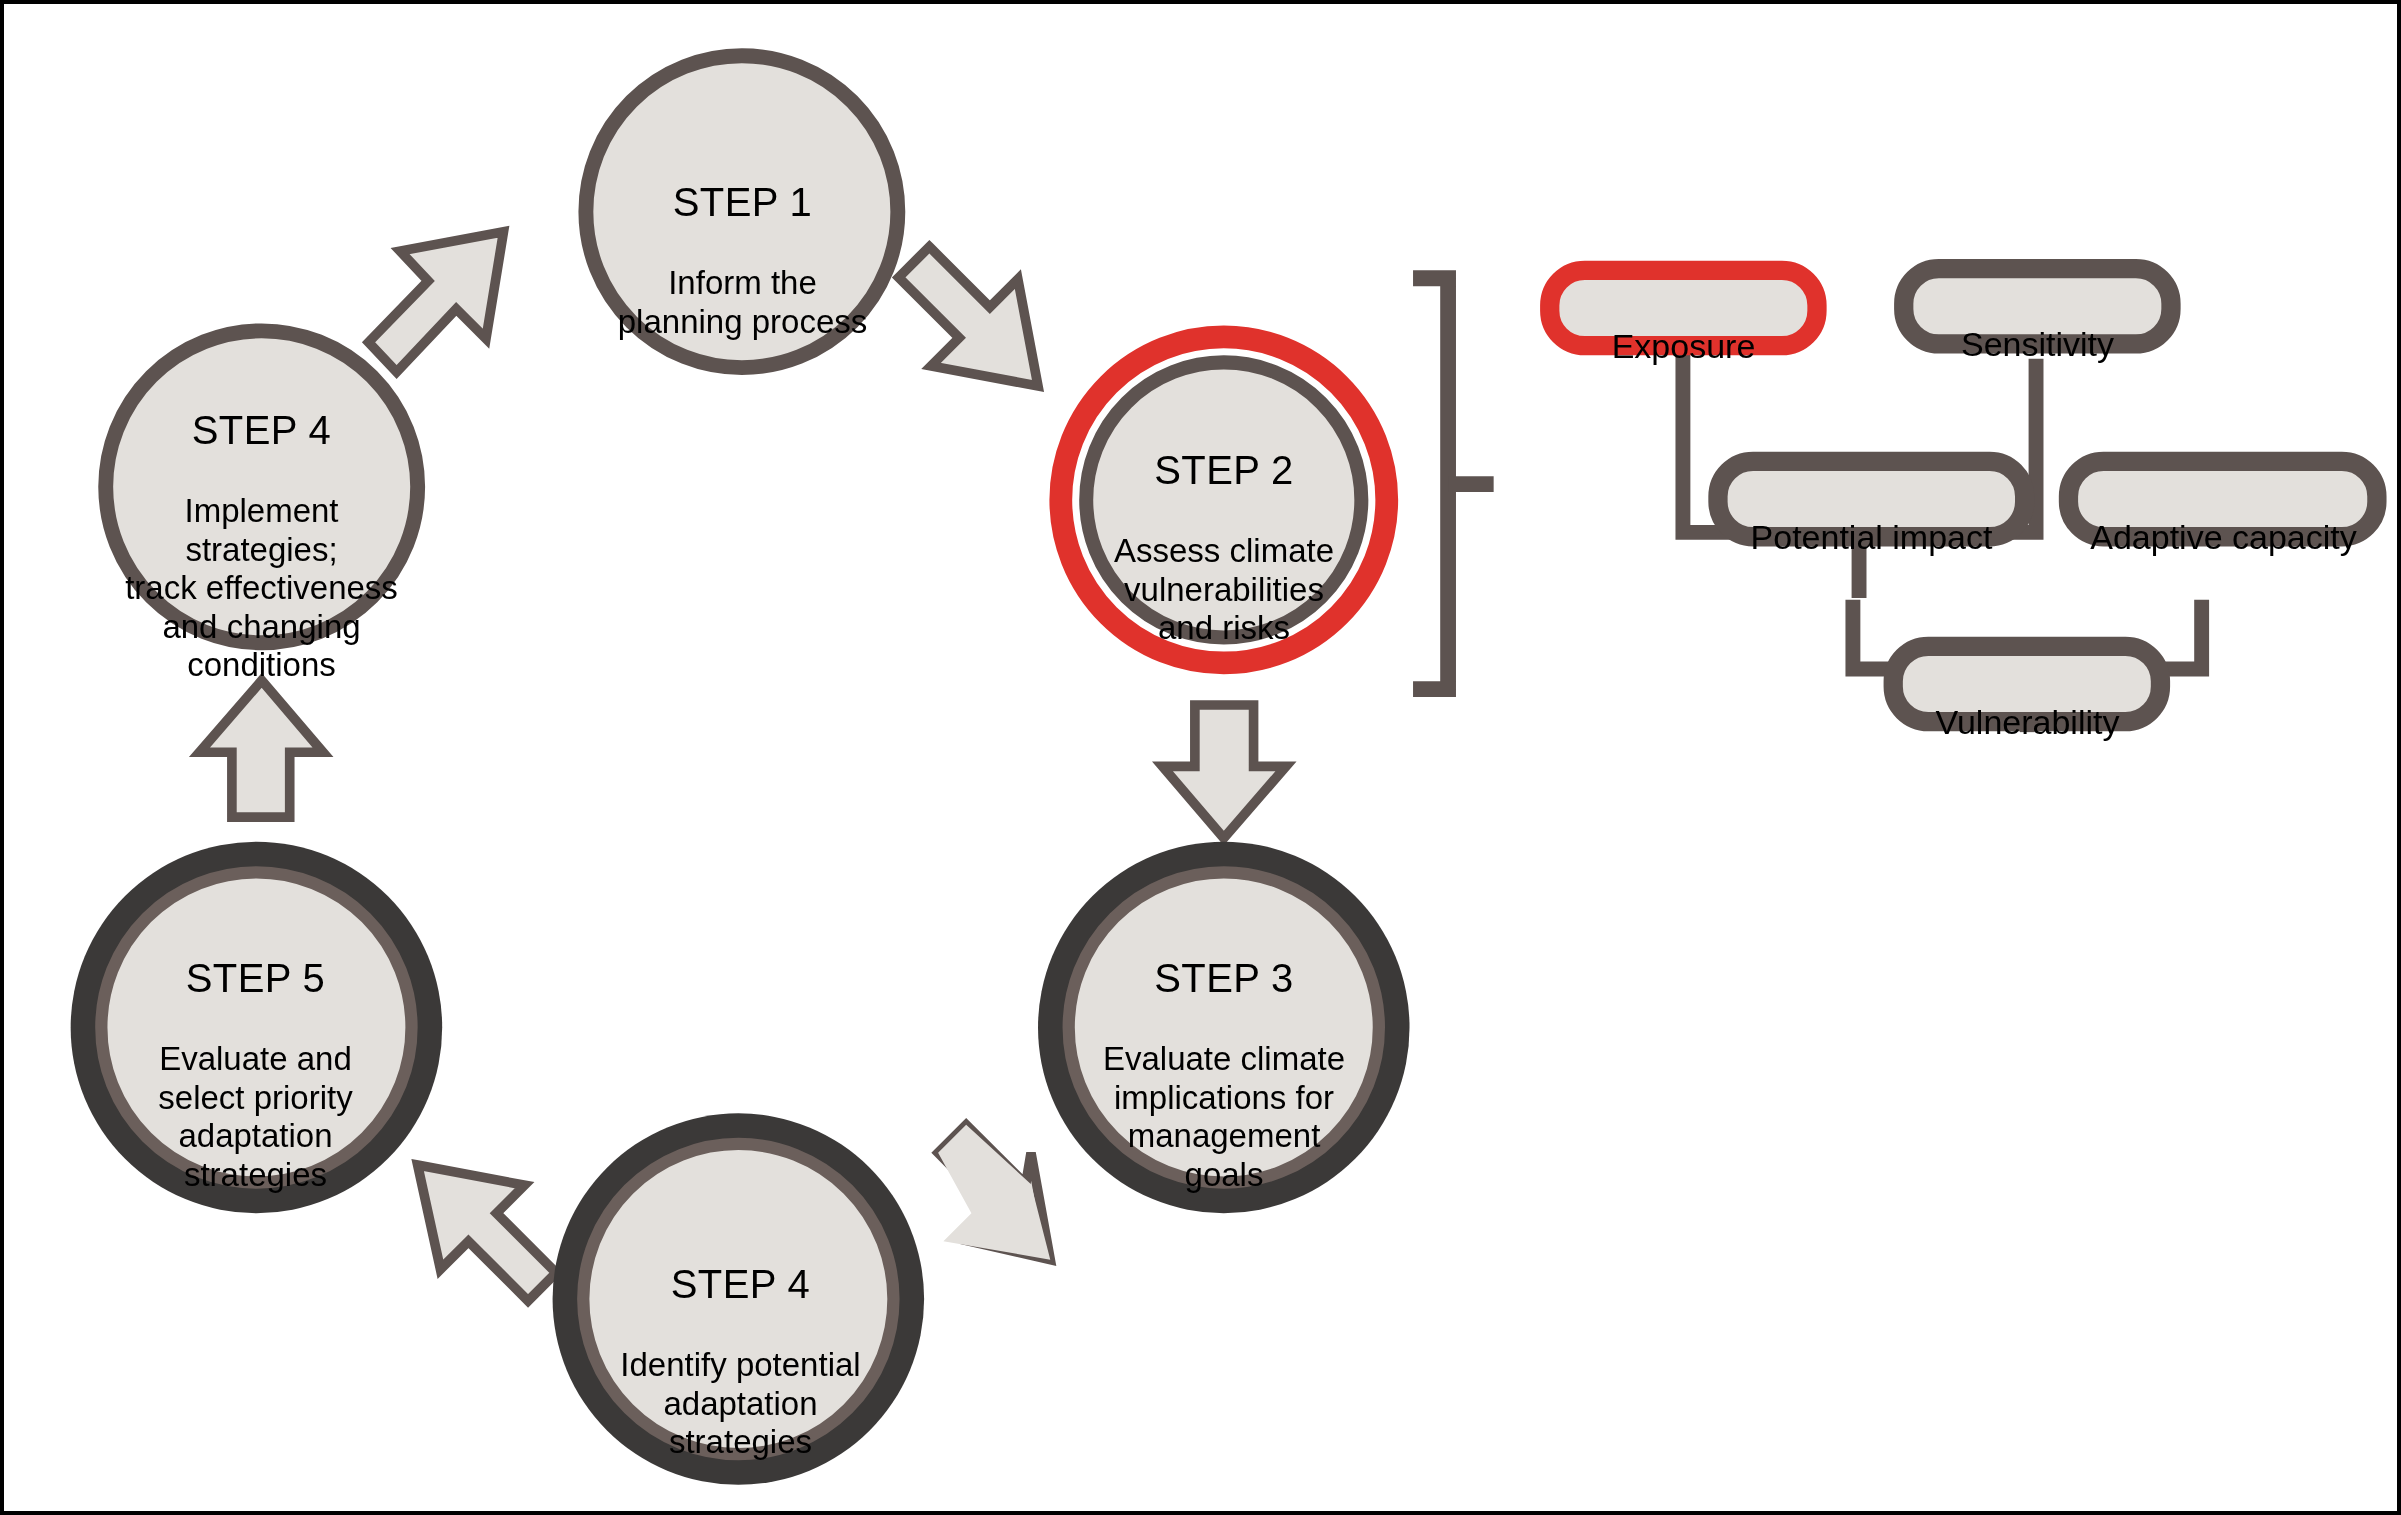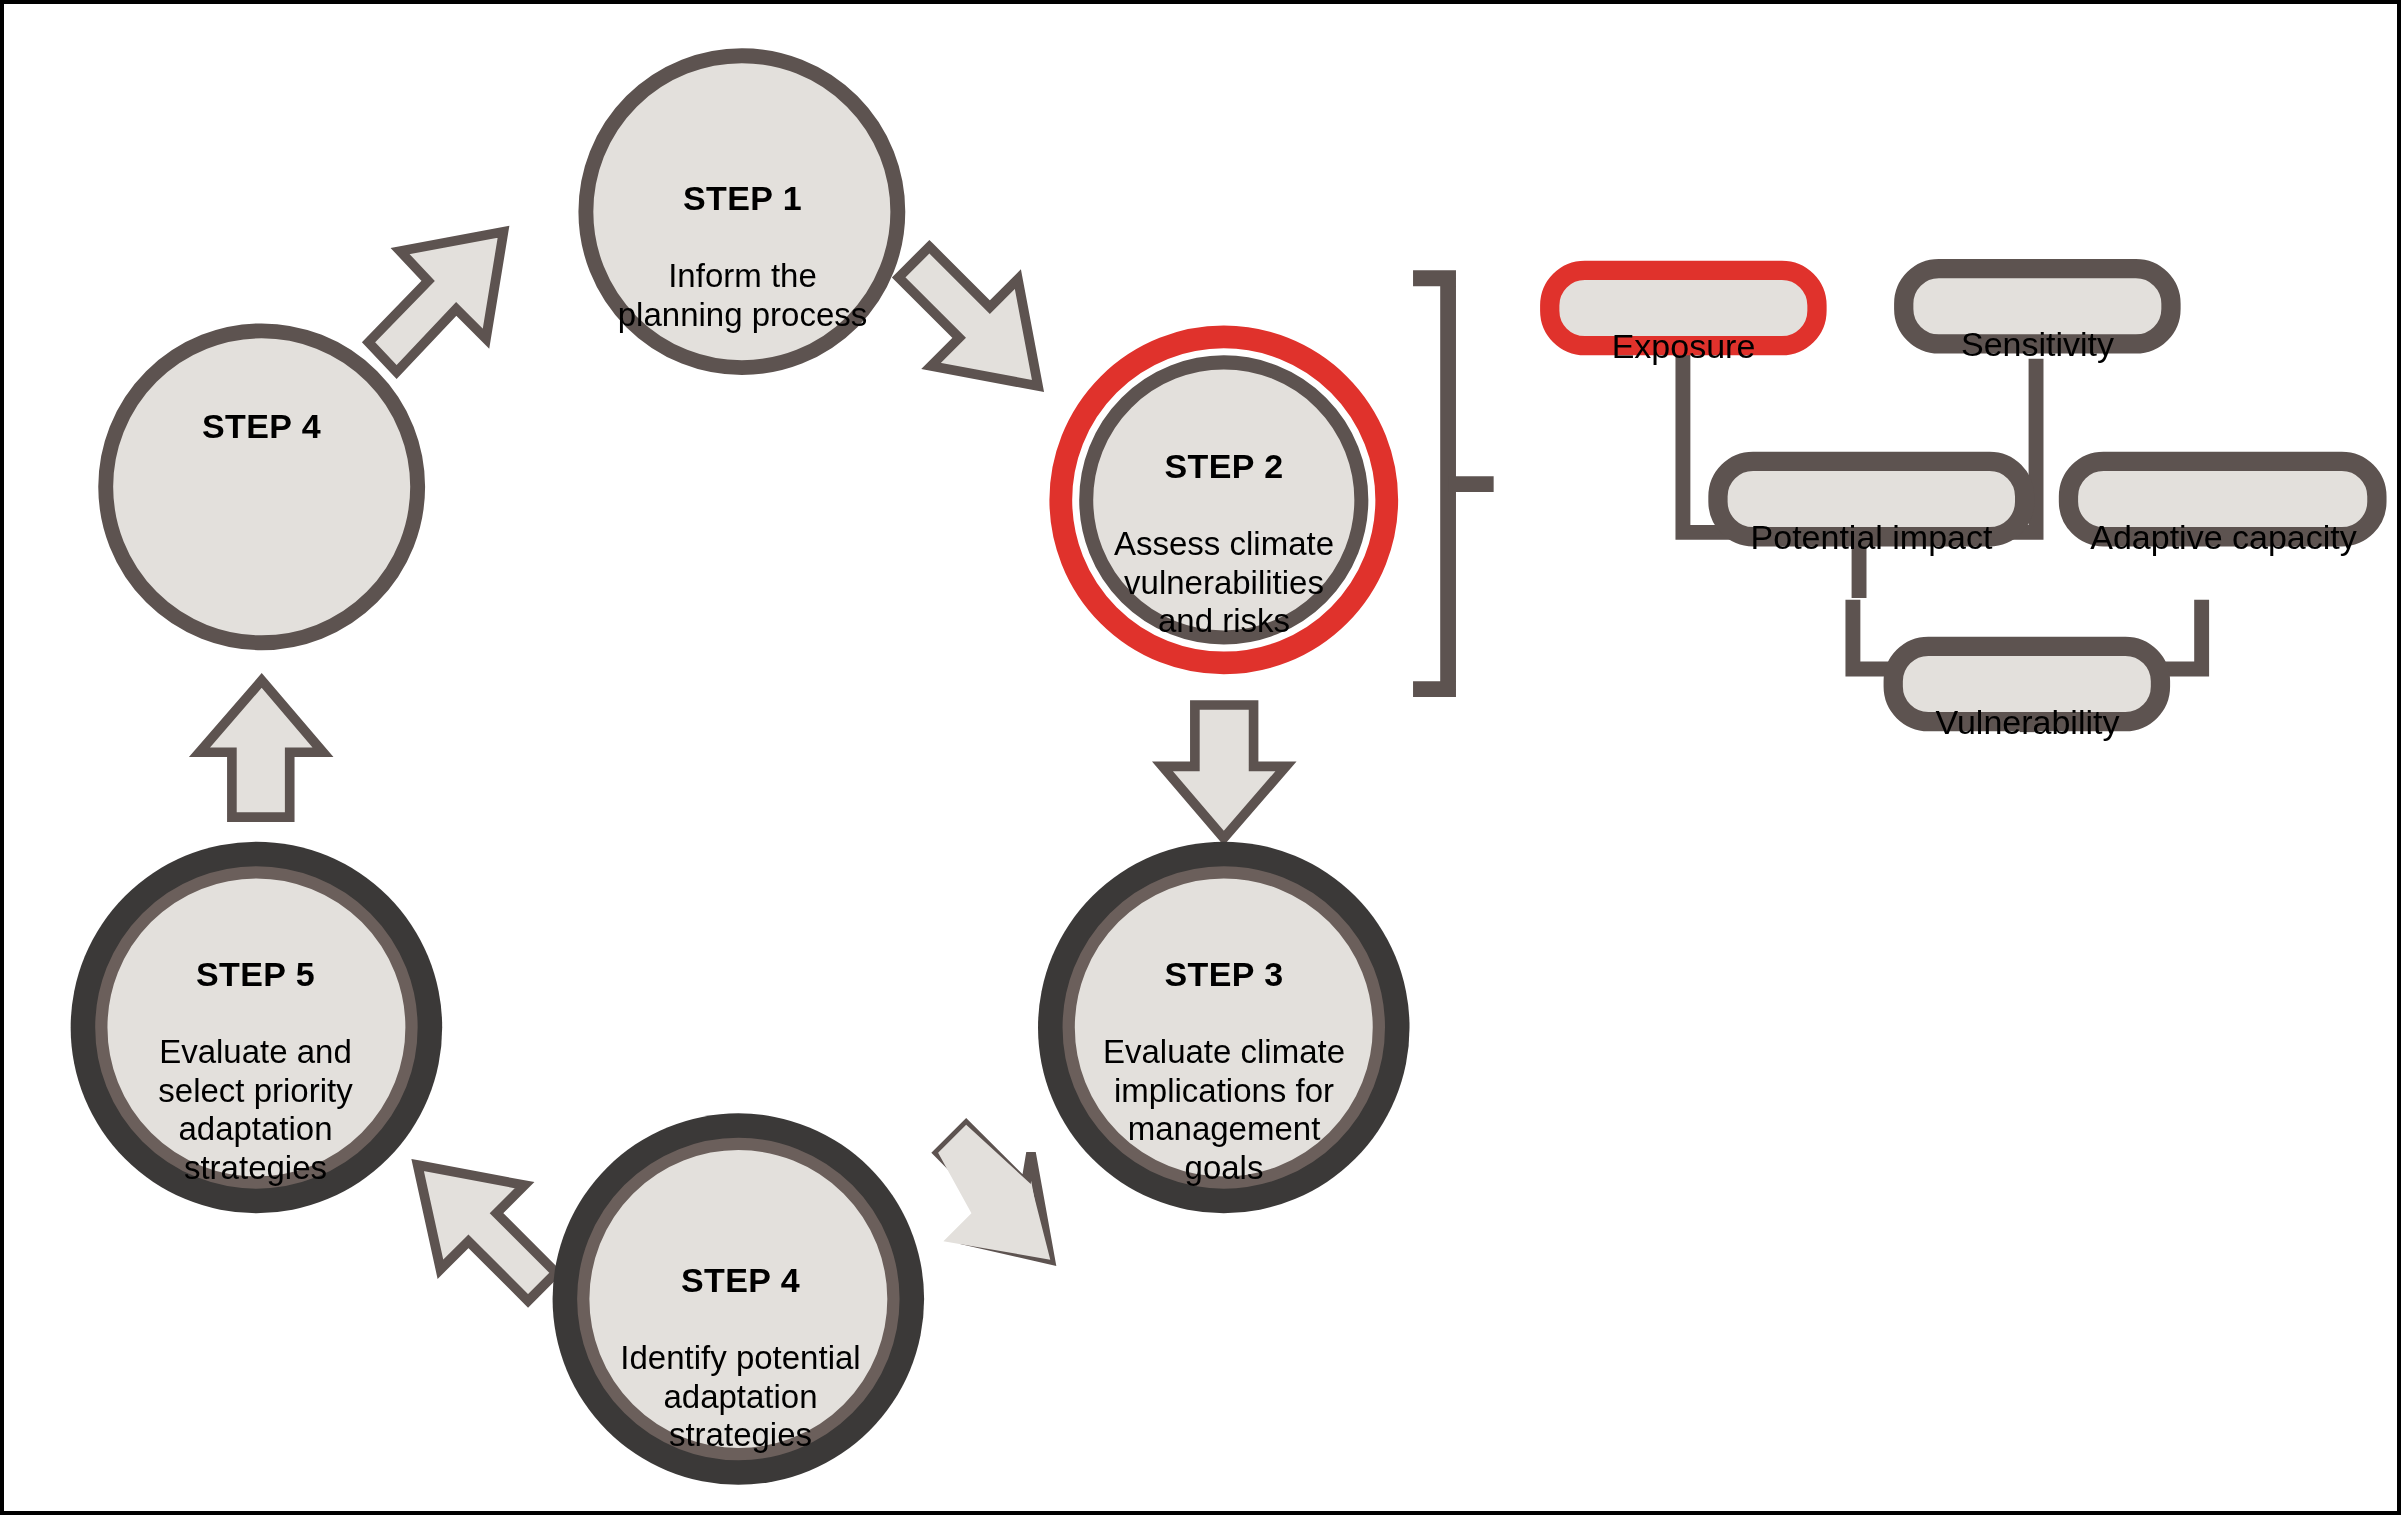--- a/index.html
+++ b/index.html
@@ -31,22 +31,22 @@
   .step-text {
     position: absolute;
     text-align: center;
     color: #000000;
     font-size: 33px;
     line-height: 1.17;
     pointer-events: none;
     white-space: pre-line;
   }
   .step-title {
-    font-weight: bold;
-    font-size: 34px;
+    font-weight: normal;
+    font-size: 40px;
     letter-spacing: 0.4px;
   }
   .step-body {
     font-weight: normal;
   }
   
   .vbox-label {
     position: absolute;
     text-align: center;
     color: #000000;
@@ -204,20 +204,25 @@
   <div class="step-text" style="left:83px; top:912px; width:337px;">
     <div class="step-title">STEP 5</div>
     <div class="step-body">Evaluate and
 select priority
 adaptation
 strategies</div>
   </div>
 
   <div class="step-text" style="left:77px; top:364px; width:361px;">
     <div class="step-title">STEP 4</div>
+    <div class="step-body">Implement
+strategies;
+track effectiveness
+and changing
+conditions</div>
   </div>
 
   <div class="vbox-label" style="left:1546px; top:289px; width:267px;">Exposure</div>
 
   <div class="vbox-label" style="left:1900px; top:287px; width:267px;text-align:center;">Sensitivity</div>
 
   <div class="vbox-label" style="left:1714px; top:480px; width:307px;">Potential impact</div>
 
   <div class="vbox-label" style="left:2065px; top:480px; width:309px;">Adaptive capacity</div>
 

